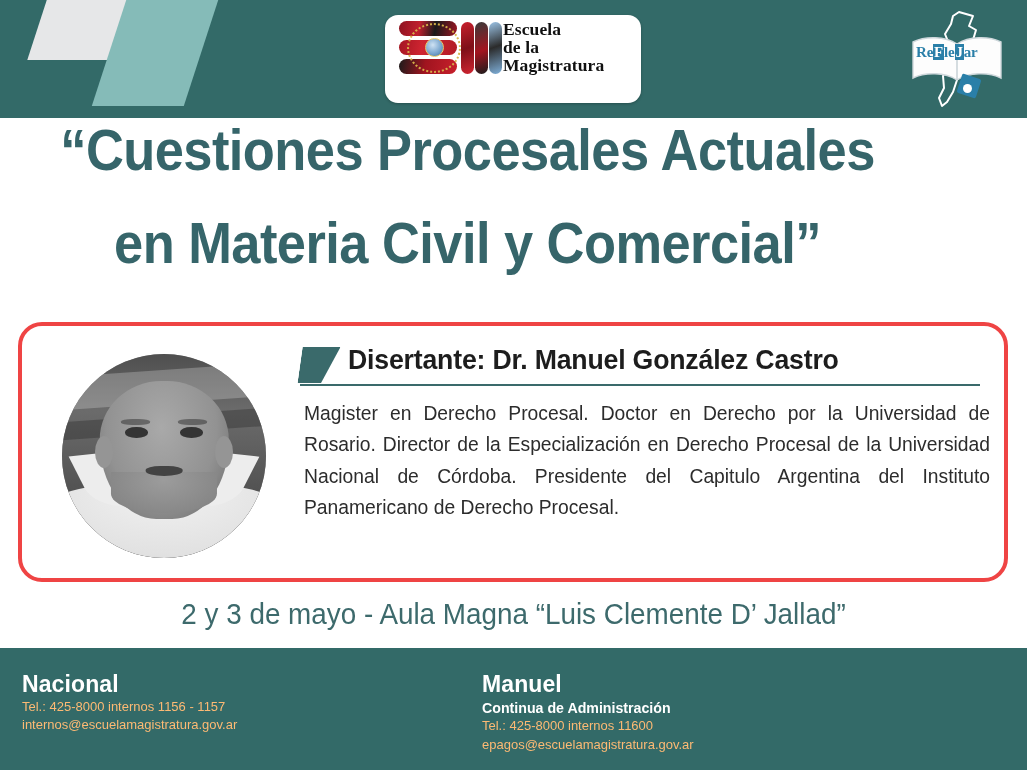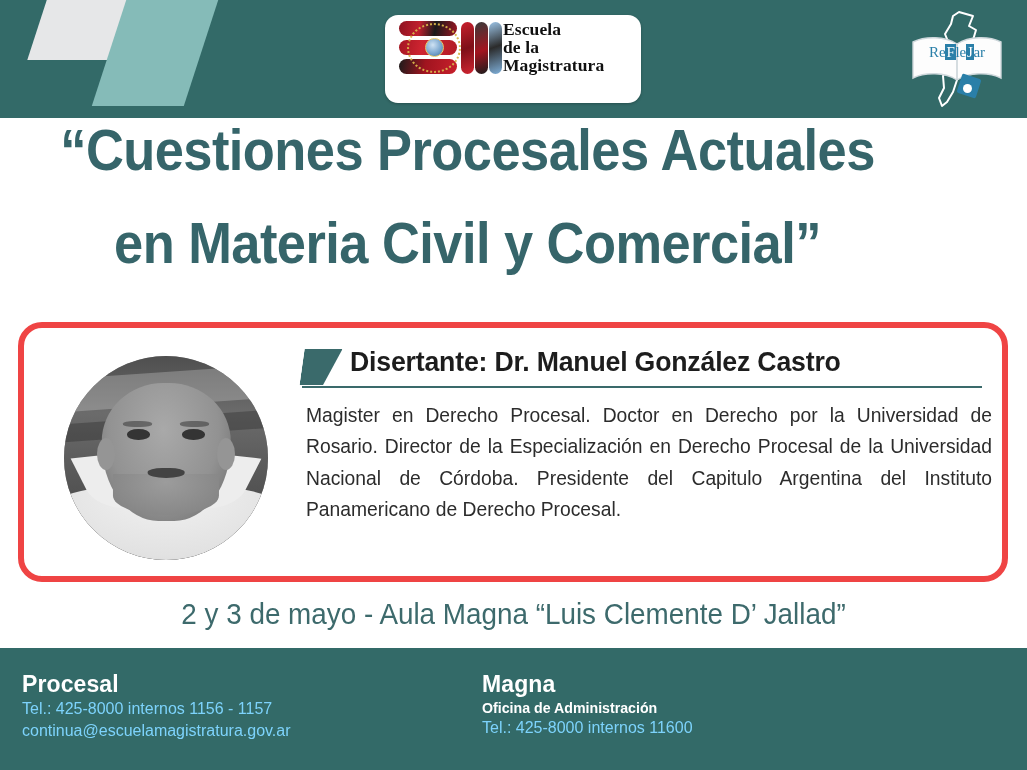--- a/index.html
+++ b/index.html
@@ -144,24 +144,23 @@
   }
   .rj-book {
     position: absolute;
     left: 4px; top: 26px;
     width: 96px; height: 52px;
   }
   .rj-word {
     position: absolute;
     left: 11px; top: 36px;
     width: 82px;
-    text-align: center;
     font-family: "Liberation Serif", serif;
     font-size: 15px;
-    font-weight: normal;
+    font-weight: bold;
     letter-spacing: -.2px;
     white-space: nowrap;
   }
   .rj-word span { color: #2a7fa8; }
   .rj-word span.inv {
     background: #2a7fa8;
     color: #ffffff;
     padding: 0 1px;
   }
   .rj-diamond {
@@ -198,21 +197,21 @@
     white-space: nowrap;
   }
   .title-line + .title-line { margin-top: 36px; }
 
   
   .card {
     position: absolute;
     left: 18px; top: 322px;
     width: 990px;
     height: 260px;
-    border: 6px solid #ef4444;
+    border: 4px solid #ef4444;
     border-radius: 24px;
     background: #ffffff;
   }
 
   .avatar {
     position: absolute;
     left: 40px; top: 28px;
     width: 204px; height: 204px;
     border-radius: 50%;
     overflow: hidden;
@@ -387,23 +386,23 @@
     letter-spacing: .1px;
     line-height: 1.12;
   }
   .f-sub {
     font-size: 14.2px;
     font-weight: bold;
     margin-top: 1px;
     line-height: 1.3;
   }
   .f-line {
-    font-size: 16px;
+    font-size: 13px;
     line-height: 1.42;
-    color: #7dd3fc;
+    color: #fdba74;
   }
 </style>
 </head>
 <body>
 
 <div class="poster">
 
   <div class="header">
 
     <div class="chevron-group">
@@ -480,26 +479,27 @@
     </div>
 
     <p class="speaker-bio">Magister en Derecho Procesal. Doctor en Derecho por la Universidad de Rosario. Director de la Especialización en Derecho Procesal de la Universidad Nacional de Córdoba. Presidente del Capitulo Argentina del Instituto Panamericano de Derecho Procesal.</p>
   </div>
 
   <div class="date-line">2 y 3 de mayo - Aula Magna “Luis Clemente D’ Jallad”</div>
 
   <div class="footer">
 
     <div class="f-col left">
-      <div class="f-title">Procesal</div>
+      <div class="f-title">Nacional</div>
       <div class="f-line">Tel.: 425-8000 internos 1156 - 1157</div>
-      <div class="f-line">continua@escuelamagistratura.gov.ar</div>
+      <div class="f-line">internos@escuelamagistratura.gov.ar</div>
     </div>
 
     <div class="f-col right">
-      <div class="f-title">Magna</div>
-      <div class="f-sub">Oficina de Administración</div>
+      <div class="f-title">Manuel</div>
+      <div class="f-sub">Continua de Administración</div>
       <div class="f-line">Tel.: 425-8000 internos 11600</div>
+      <div class="f-line">epagos@escuelamagistratura.gov.ar</div>
     </div>
 
   </div>
 
 </div>
 
 </body></html>

